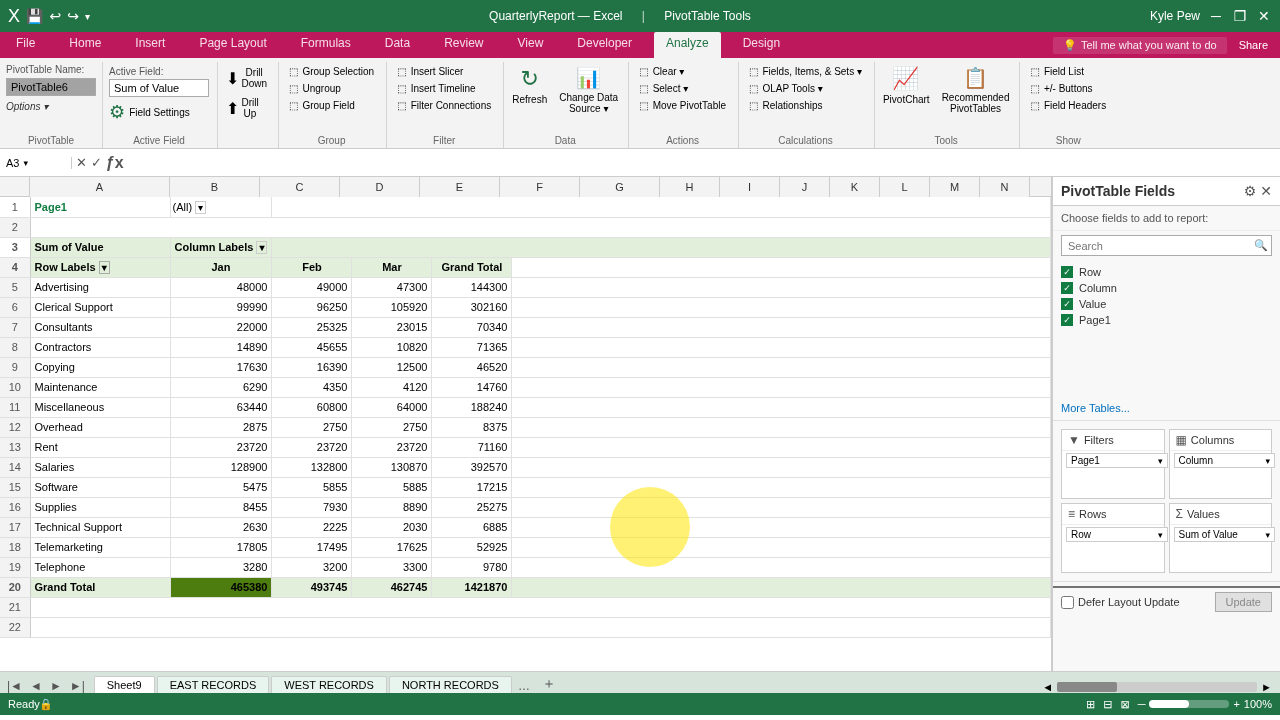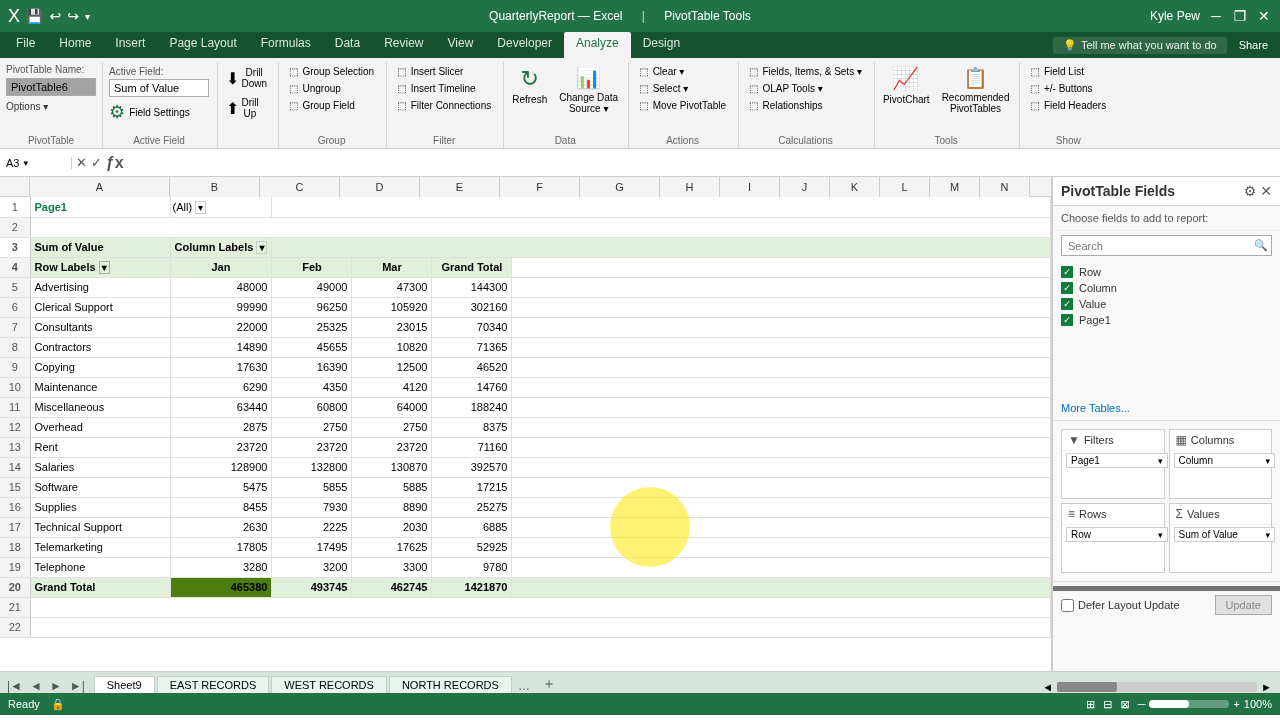--- a/index.html
+++ b/index.html
@@ -309,21 +309,21 @@
       font-size: 10px;
       cursor: pointer;
       width: 100%;
       margin: 2px 4px;
     }
     #panel-footer {
       display: flex;
       align-items: center;
       justify-content: space-between;
       padding: 4px 8px;
-      border-top: 5px solid #737373;
+      border-top: 2px solid #737373;
     }
     .defer-label { font-size: 11px; color: #333; }
     .update-btn {
       padding: 3px 10px;
       background: #e0e0e0;
       border: 1px solid #aaa;
       font-size: 11px;
       cursor: pointer;
       color: #888;
     }
@@ -356,21 +356,21 @@
     #status-bar {
       height: 22px;
       background: #217346;
       color: #fff;
       display: flex;
       align-items: center;
       justify-content: space-between;
       padding: 0 8px;
       font-size: 11px;
     }
-    .status-left { display: flex; gap: 12px; }
+    .status-left { display: flex; }
     .status-right { display: flex; align-items: center; gap: 8px; }
     .zoom-control { display: flex; align-items: center; gap: 4px; }
 
     
     .highlight-circle {
       position: absolute;
       width: 80px;
       height: 80px;
       background: rgba(255, 230, 0, 0.55);
       border-radius: 50%;
@@ -382,23 +382,24 @@
       position: relative;
       flex: 1;
       display: flex;
       flex-direction: column;
       overflow: hidden;
     }
 
     
     #ribbon-tabs {
       display: flex;
-      background: #14532d;
+      background: #be185d;
       padding: 0 4px;
       height: 26px;
+      gap: 10px;
     }
     .ribbon-tab {
       padding: 4px 12px;
       color: rgba(255,255,255,0.85);
       font-size: 12px;
       cursor: pointer;
     }
     .ribbon-tab.active { background: #f3f3f3; color: #217346; border-radius: 2px 2px 0 0; }
   </style>
 </head>
@@ -450,21 +451,21 @@
 
 <div id="ribbon">
   <div id="ribbon-content">
 
     <div class="ribbon-group">
       <div class="ribbon-controls">
         <div style="display:flex;flex-direction:column;gap:3px;">
           <div style="font-size:10px;color:#555;">PivotTable Name:</div>
           <input class="pt-name-input" value="PivotTable6" style="">
           <div style="display:flex;align-items:center;gap:4px;margin-top:2px;">
-            <span style="font-size:10px;color:#333;">Options ▾</span>
+            <span style="font-size:10px;color:#333;font-style:italic;">Options ▾</span>
           </div>
         </div>
       </div>
       <div class="ribbon-group-label">PivotTable</div>
     </div>
 
     <div class="ribbon-group">
       <div class="ribbon-controls">
         <div class="active-field-box">
           <div class="af-label">Active Field:</div>

